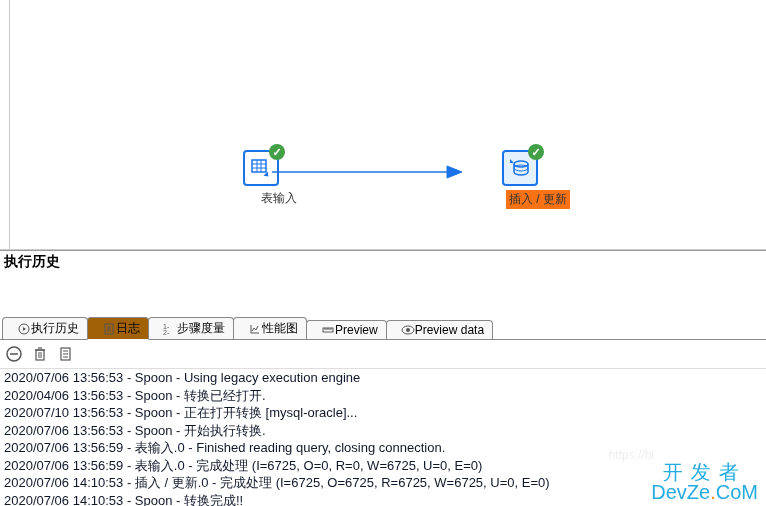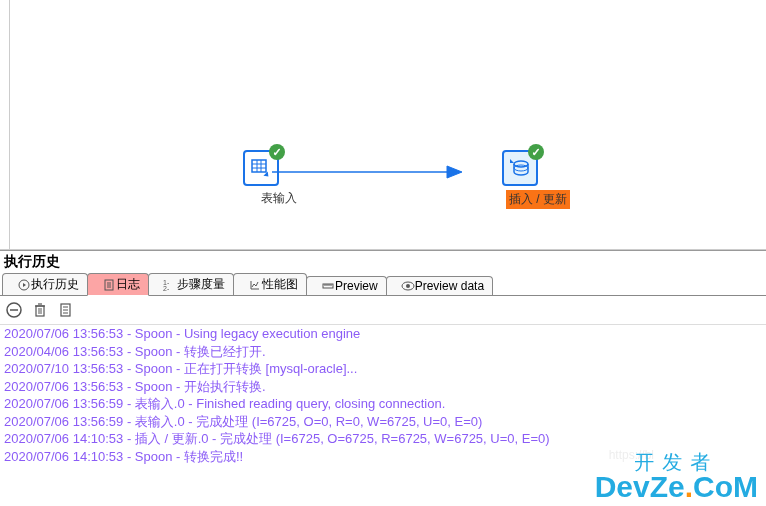--- a/index.html
+++ b/index.html
@@ -88,24 +88,25 @@
   border: 1px solid #888;
   border-bottom: none;
   border-radius: 4px 4px 0 0;
   background: #f8f8f8;
   font-size: 12px;
   cursor: pointer;
   margin-right: -1px;
   position: relative;
 }
 .tab.active {
-  background: #fca5a5;
+  background: #a16207;
   z-index: 2;
   border-bottom: 1px solid #fff;
   margin-bottom: -1px;
+  margin-top: 44px;
 }
 .tab-icon {
   width: 14px; height: 14px;
   display: inline-flex;
   align-items: center;
   justify-content: center;
 }
 .toolbar {
   display: flex;
   gap: 6px;
@@ -120,38 +121,38 @@
   display: flex;
   align-items: center;
   justify-content: center;
   color: #555;
 }
 .log-area {
   padding: 0 4px;
   overflow: auto;
 }
 .log-line {
-  color: #8b5cf6;
+  color: #0f172a;
   font-size: 13px;
   line-height: 1.35;
   white-space: nowrap;
 }
 .watermark {
   position: absolute;
   right: 8px;
   bottom: 4px;
   text-align: center;
   font-family: "Microsoft YaHei", sans-serif;
   color: #19a7e0;
   opacity: 0.95;
   pointer-events: none;
   line-height: 1;
 }
 .watermark .l1 { font-size: 20px; letter-spacing: 8px; }
-.watermark .l2 { font-size: 30px; font-weight: 700; }
+.watermark .l2 { font-size: 20px; font-weight: 400; }
 .watermark .l2 .dot { color: #ff8c00; }
 .faded-url {
   position: absolute;
   right: 112px;
   bottom: 44px;
   color: #eee;
   font-size: 12px;
   pointer-events: none;
 }
 </style>

